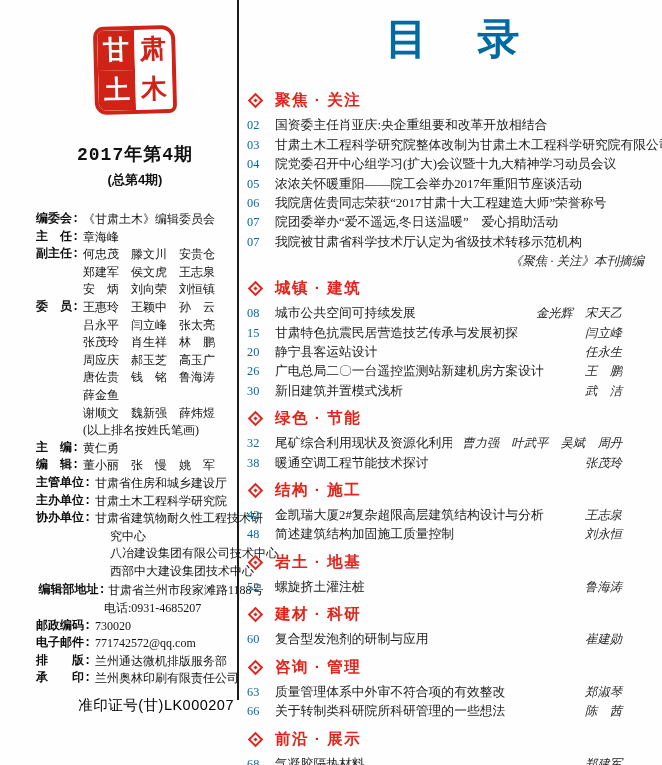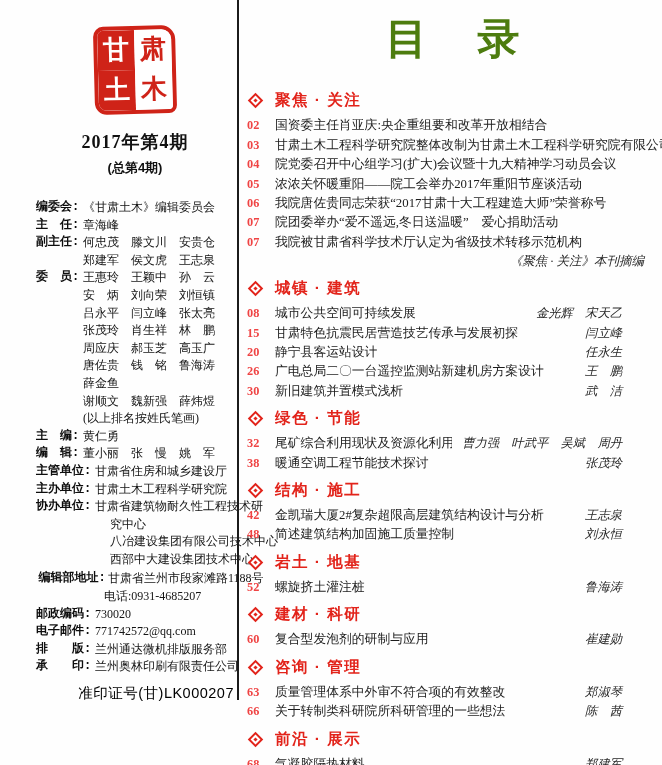--- a/index.html
+++ b/index.html
@@ -14,53 +14,53 @@
     width:82px;height:88px;margin:8px auto 0;box-sizing:border-box;
     border:4px solid #cf2318;border-radius:10px 14px 8px 12px;
     display:grid;grid-template-columns:1fr 1fr;grid-template-rows:1fr 1fr;
     overflow:hidden;background:#fff;transform:rotate(-1.5deg);
   }
   .seal-cell{display:flex;align-items:center;justify-content:center;
     font-weight:bold;font-size:26px;line-height:1;
     font-family:"Liberation Serif","DejaVu Serif",serif;}
   .seal-cell.red-bg{background:#cf2318;color:#fff;}
   .seal-cell.white-bg{background:#fff;color:#cf2318;}
-  .issue-title{margin-top:16px;text-align:center;font-weight:bold;font-size:18px;
-    letter-spacing:1px;font-family:Liberation Serif, serif;color:#111;}
+  .issue-title{margin-top:28px;text-align:center;font-weight:bold;font-size:18px;
+    letter-spacing:1px;font-family:Liberation Mono, monospace;color:#111;}
   .issue-sub{margin-top:5px;text-align:center;font-weight:bold;font-size:13px;
     font-family:"Liberation Sans","DejaVu Sans",sans-serif;color:#111;}
   #editorial-info{margin-top:22px;font-size:12px;color:#141414;}
   .info-row{display:flex;line-height:17.6px;white-space:nowrap;}
   .info-row.gap{margin-top:2px;text-align:center;}
   .lbl{font-weight:bold;flex:none;
     font-family:Liberation Mono, monospace;color:#0d0d0d;}
   .lbl.lw3{width:47px;}.lbl.lw4{width:59px;}.lbl.lw5{width:72px;}
   .ind-a{padding-left:47px;}
   .ind-b{padding-left:74px;}
   .ind-c{padding-left:68px;}
   .permit{margin-top:8px;text-align:right;font-weight:normal;font-size:14.5px;
     letter-spacing:.5px;font-family:"Liberation Sans","DejaVu Sans",sans-serif;color:#000;}
   
   #divider{position:absolute;left:237px;top:0;width:1.5px;height:700px;background:#1b1b1b;}
   
   #toc{position:absolute;left:247px;top:0;width:415px;}
-  #toc-title{margin-top:14px;text-align:center;color:#4d7c0f;font-weight:bold;
+  #toc-title{margin-top:14px;text-align:center;color:#0369a1;font-weight:bold;
     font-size:42px;letter-spacing:4px;line-height:1.2;
     font-family:"Liberation Sans","DejaVu Sans",sans-serif;}
   #toc-sections{margin-top:26px;}
   .sec-header{display:flex;align-items:center;height:21px;margin:7px 0 5px;}
   .diamond{width:11px;height:11px;flex:none;margin:0 14px 0 3px;
     transform:rotate(45deg);background:#e2231a;position:relative;}
   .diamond .d2{position:absolute;inset:2px;background:#fff;}
   .diamond .d3{position:absolute;inset:4px;background:#e2231a;}
   .sec-name{color:#e2231a;font-weight:bold;font-size:15.5px;letter-spacing:1.5px;
     font-family:"Liberation Sans","DejaVu Sans",sans-serif;text-align:right;}
   .toc-item{display:flex;align-items:baseline;line-height:19.4px;
     font-size:12.8px;white-space:nowrap;color:#1c1c1c;}
-  .pg{width:28px;flex:none;font-size:12.3px;color:#ef4444;font-weight:bold;}
+  .pg{width:28px;flex:none;font-size:12.3px;color:#0369a1;}
   .ttl{overflow:hidden;}
   .auth{margin-left:auto;padding-left:10px;padding-right:40px;flex:none;
     font-style:italic;font-size:12.3px;color:#262626;text-align:right;}
   .footnote{text-align:right;padding-right:18px;font-style:italic;
     font-size:12.5px;line-height:19px;color:#262626;}
 </style>
 </head>
 <body>
 
 <div id="left-panel">
@@ -81,26 +81,26 @@
         <span class="lbl lw3">主　任:</span>
         <span class="val">章海峰</span>
       </div>
       <div class="info-row">
         <span class="lbl lw3">副主任:</span>
         <span class="val">何忠茂　滕文川　安贵仓</span>
       </div>
       <div class="info-row ind-a">
         <span class="val">郑建军　侯文虎　王志泉</span>
       </div>
+      <div class="info-row ind-a">
+        <span class="val">安　炳　刘向荣　刘恒镇</span>
+      </div>
       <div class="info-row">
         <span class="lbl lw3">委　员:</span>
         <span class="val">王惠玲　王颖中　孙　云</span>
-      </div>
-      <div class="info-row ind-a">
-        <span class="val">安　炳　刘向荣　刘恒镇</span>
       </div>
       <div class="info-row ind-a">
         <span class="val">吕永平　闫立峰　张太亮</span>
       </div>
       <div class="info-row ind-a">
         <span class="val">张茂玲　肖生祥　林　鹏</span>
       </div>
       <div class="info-row ind-a">
         <span class="val">周应庆　郝玉芝　高玉广</span>
       </div>

